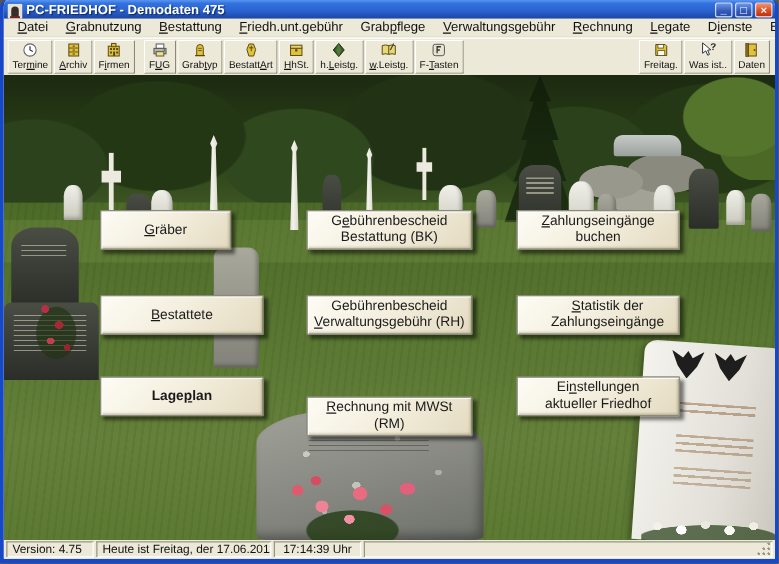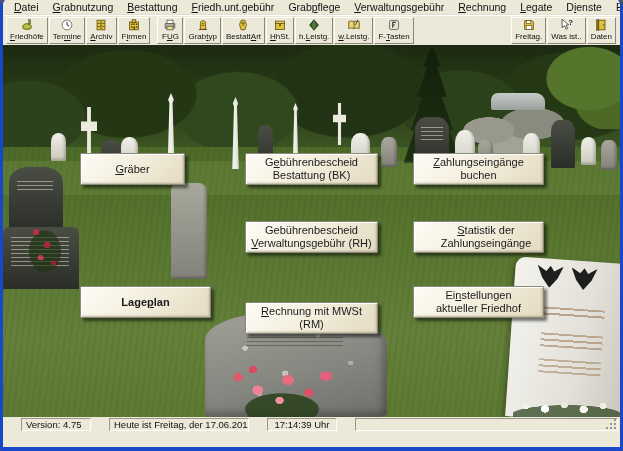--- a/index.html
+++ b/index.html
@@ -122,60 +122,74 @@
     background:linear-gradient(135deg,#FDFCF5 0%,#F4EFDF 45%,#E3DAC0 100%);
     border:1px solid #8a897a;border-radius:1px;
     box-shadow:inset 1px 1px 0 #fff,inset -1px -1px 2px rgba(120,110,80,.45),3px 3px 3px rgba(0,0,0,.5);
     font-family:"Liberation Sans",sans-serif;font-size:11px;line-height:13px;color:#1a1a1a;
     text-align:center;cursor:pointer;
   }
   .mbtn u{text-decoration:underline;}
   
   .statusbar{height:15px;display:flex;align-items:stretch;background:#ECE9D8;padding:1px 2px 1px 2px;gap:2px;}
   .sb{border:1px solid;border-color:#9a9585 #fff #fff #9a9585;font-size:9.5px;line-height:11px;color:#111;
-      padding:0 4px;white-space:nowrap;overflow:hidden;margin-left:16px;}
+      padding:0 4px;white-space:nowrap;overflow:hidden;}
   .sb.c{text-align:center;}
   .sb.fill{flex:1 1 auto;position:relative;}
   .grip{position:absolute;right:0;bottom:0;width:12px;height:11px;
     background:
       radial-gradient(2px 2px at 10px 9px,#9a9585 50%,rgba(0,0,0,0) 55%),
       radial-gradient(2px 2px at 10px 5px,#9a9585 50%,rgba(0,0,0,0) 55%),
       radial-gradient(2px 2px at 10px 1px,#9a9585 50%,rgba(0,0,0,0) 55%),
       radial-gradient(2px 2px at 6px 9px,#9a9585 50%,rgba(0,0,0,0) 55%),
       radial-gradient(2px 2px at 6px 5px,#9a9585 50%,rgba(0,0,0,0) 55%),
       radial-gradient(2px 2px at 2px 9px,#9a9585 50%,rgba(0,0,0,0) 55%);}
 </style>
 </head>
 <body>
 
 <div class="window">
 
+  <div class="titlebar">
+    <span class="app-icon">
+      <svg width="12" height="12" viewBox="0 0 12 12">
+          <rect x="0" y="0" width="12" height="12" rx="1" fill="#e8e4d4"></rect>
+          <path d="M3 11 V5 Q3 2.2 6 2.2 Q9 2.2 9 5 V11 Z" fill="#3a2c28"></path>
+          <rect x="2" y="10" width="8" height="1.4" fill="#7a2020"></rect>
+        </svg>
+    </span>
+    <span class="titletext">PC-FRIEDHOF - Demodaten 475</span>
+    <span class="winbtns">
+      <span class="wb min">
+          <span>_</span>
+        </span>
+      <span class="wb max">
+          <span>□</span>
+        </span>
+      <span class="wb close">
+          <span>×</span>
+        </span>
+    </span>
+  </div>
 
   <div class="menubar">
     <span class="menu-item"><u>D</u>atei</span>
     <span class="menu-item"><u>G</u>rabnutzung</span>
     <span class="menu-item"><u>B</u>estattung</span>
     <span class="menu-item"><u>F</u>riedh.unt.gebühr</span>
     <span class="menu-item">Grab<u>p</u>flege</span>
     <span class="menu-item"><u>V</u>erwaltungsgebühr</span>
     <span class="menu-item"><u>R</u>echnung</span>
     <span class="menu-item"><u>L</u>egate</span>
     <span class="menu-item">D<u>i</u>enste</span>
     <span class="menu-item">Eistellungen</span>
 
   </div>
 
   <div class="toolbar">
-    <button class="tbtn">
-      <span class="ticon"><svg width="14" height="14" viewBox="0 0 16 16">
-            <path d="M3 11 Q3 6.5 8 6.5 Q13 6.5 13 11 Q13 13 8 13 Q3 13 3 11 Z" fill="#b6c23e" stroke="#4a4a10" stroke-width="0.9"></path>
-            <rect x="10" y="2" width="2" height="5" fill="#8a8a40" stroke="#4a4a10" stroke-width="0.5"></rect>
-          </svg></span>
-      <span class="tlabel"><u>F</u>riedhöfe</span>
-    </button>
     <button class="tbtn">
       <span class="ticon"><svg width="14" height="14" viewBox="0 0 16 16">
             <circle cx="8" cy="8" r="5.6" fill="#fff" stroke="#666" stroke-width="1"></circle>
             <path d="M8 4.5 V8 L10.6 9.4" stroke="#333" stroke-width="1.1" fill="none"></path>
           </svg></span>
       <span class="tlabel">Ter<u>m</u>ine</span>
     </button>
     <button class="tbtn">
       <span class="ticon"><svg width="14" height="14" viewBox="0 0 16 16">
             <rect x="3.5" y="2.5" width="9" height="11" fill="#e0c23c" stroke="#5a4a10" stroke-width="0.9"></rect>
@@ -327,20 +341,21 @@
       <div class="palmette" style="left:56px;"></div>
       <div class="marble-text" style="top:48px;height:10px;background:repeating-linear-gradient(180deg,rgba(150,110,70,.55) 0 2px,rgba(0,0,0,0) 2px 6px);"></div>
       <div class="marble-text" style="top:74px;height:14px;background:repeating-linear-gradient(180deg,rgba(150,110,70,.5) 0 2px,rgba(0,0,0,0) 2px 6px);"></div>
       <div class="marble-text" style="top:100px;height:14px;background:repeating-linear-gradient(180deg,rgba(150,110,70,.45) 0 2px,rgba(0,0,0,0) 2px 6px);"></div>
     </div>
     <div class="st flowers-white" style="left:510px;top:352px;width:107px;height:20px;"></div>
 
     <button class="mbtn" style="left:77px;top:108px;width:105px;"><u>G</u>räber</button>
     <button class="mbtn" style="left:242px;top:108px;width:133px;">G<u>e</u>bührenbescheid<br>Bestattung (BK)</button>
     <button class="mbtn" style="left:410px;top:108px;width:131px;"><u>Z</u>ahlungseingänge<br>buchen</button>
+    <button class="mbtn" style="left:77px;top:176px;width:131px;"><u>B</u>estattete</button>
     <button class="mbtn" style="left:242px;top:176px;width:133px;">Gebührenbescheid<br><u>V</u>erwaltungsgebühr (RH)</button>
     <button class="mbtn" style="left:410px;top:176px;width:131px;padding-left:19px;"><u>S</u>tatistik der<br>Zahlungseingänge</button>
     <button class="mbtn" style="left:77px;top:241px;width:131px;font-weight:bold;">Lage<u>p</u>lan</button>
     <button class="mbtn" style="left:242px;top:257px;width:133px;"><u>R</u>echnung mit MWSt (RM)</button>
     <button class="mbtn" style="left:410px;top:241px;width:131px;">Ei<u>n</u>stellungen<br>aktueller Friedhof</button>
   </div>
 
   <div class="statusbar">
     <span class="sb" style="width:70px;">Version: 4.75</span>
     <span class="sb c" style="width:140px;">Heute ist Freitag, der 17.06.2011</span>

